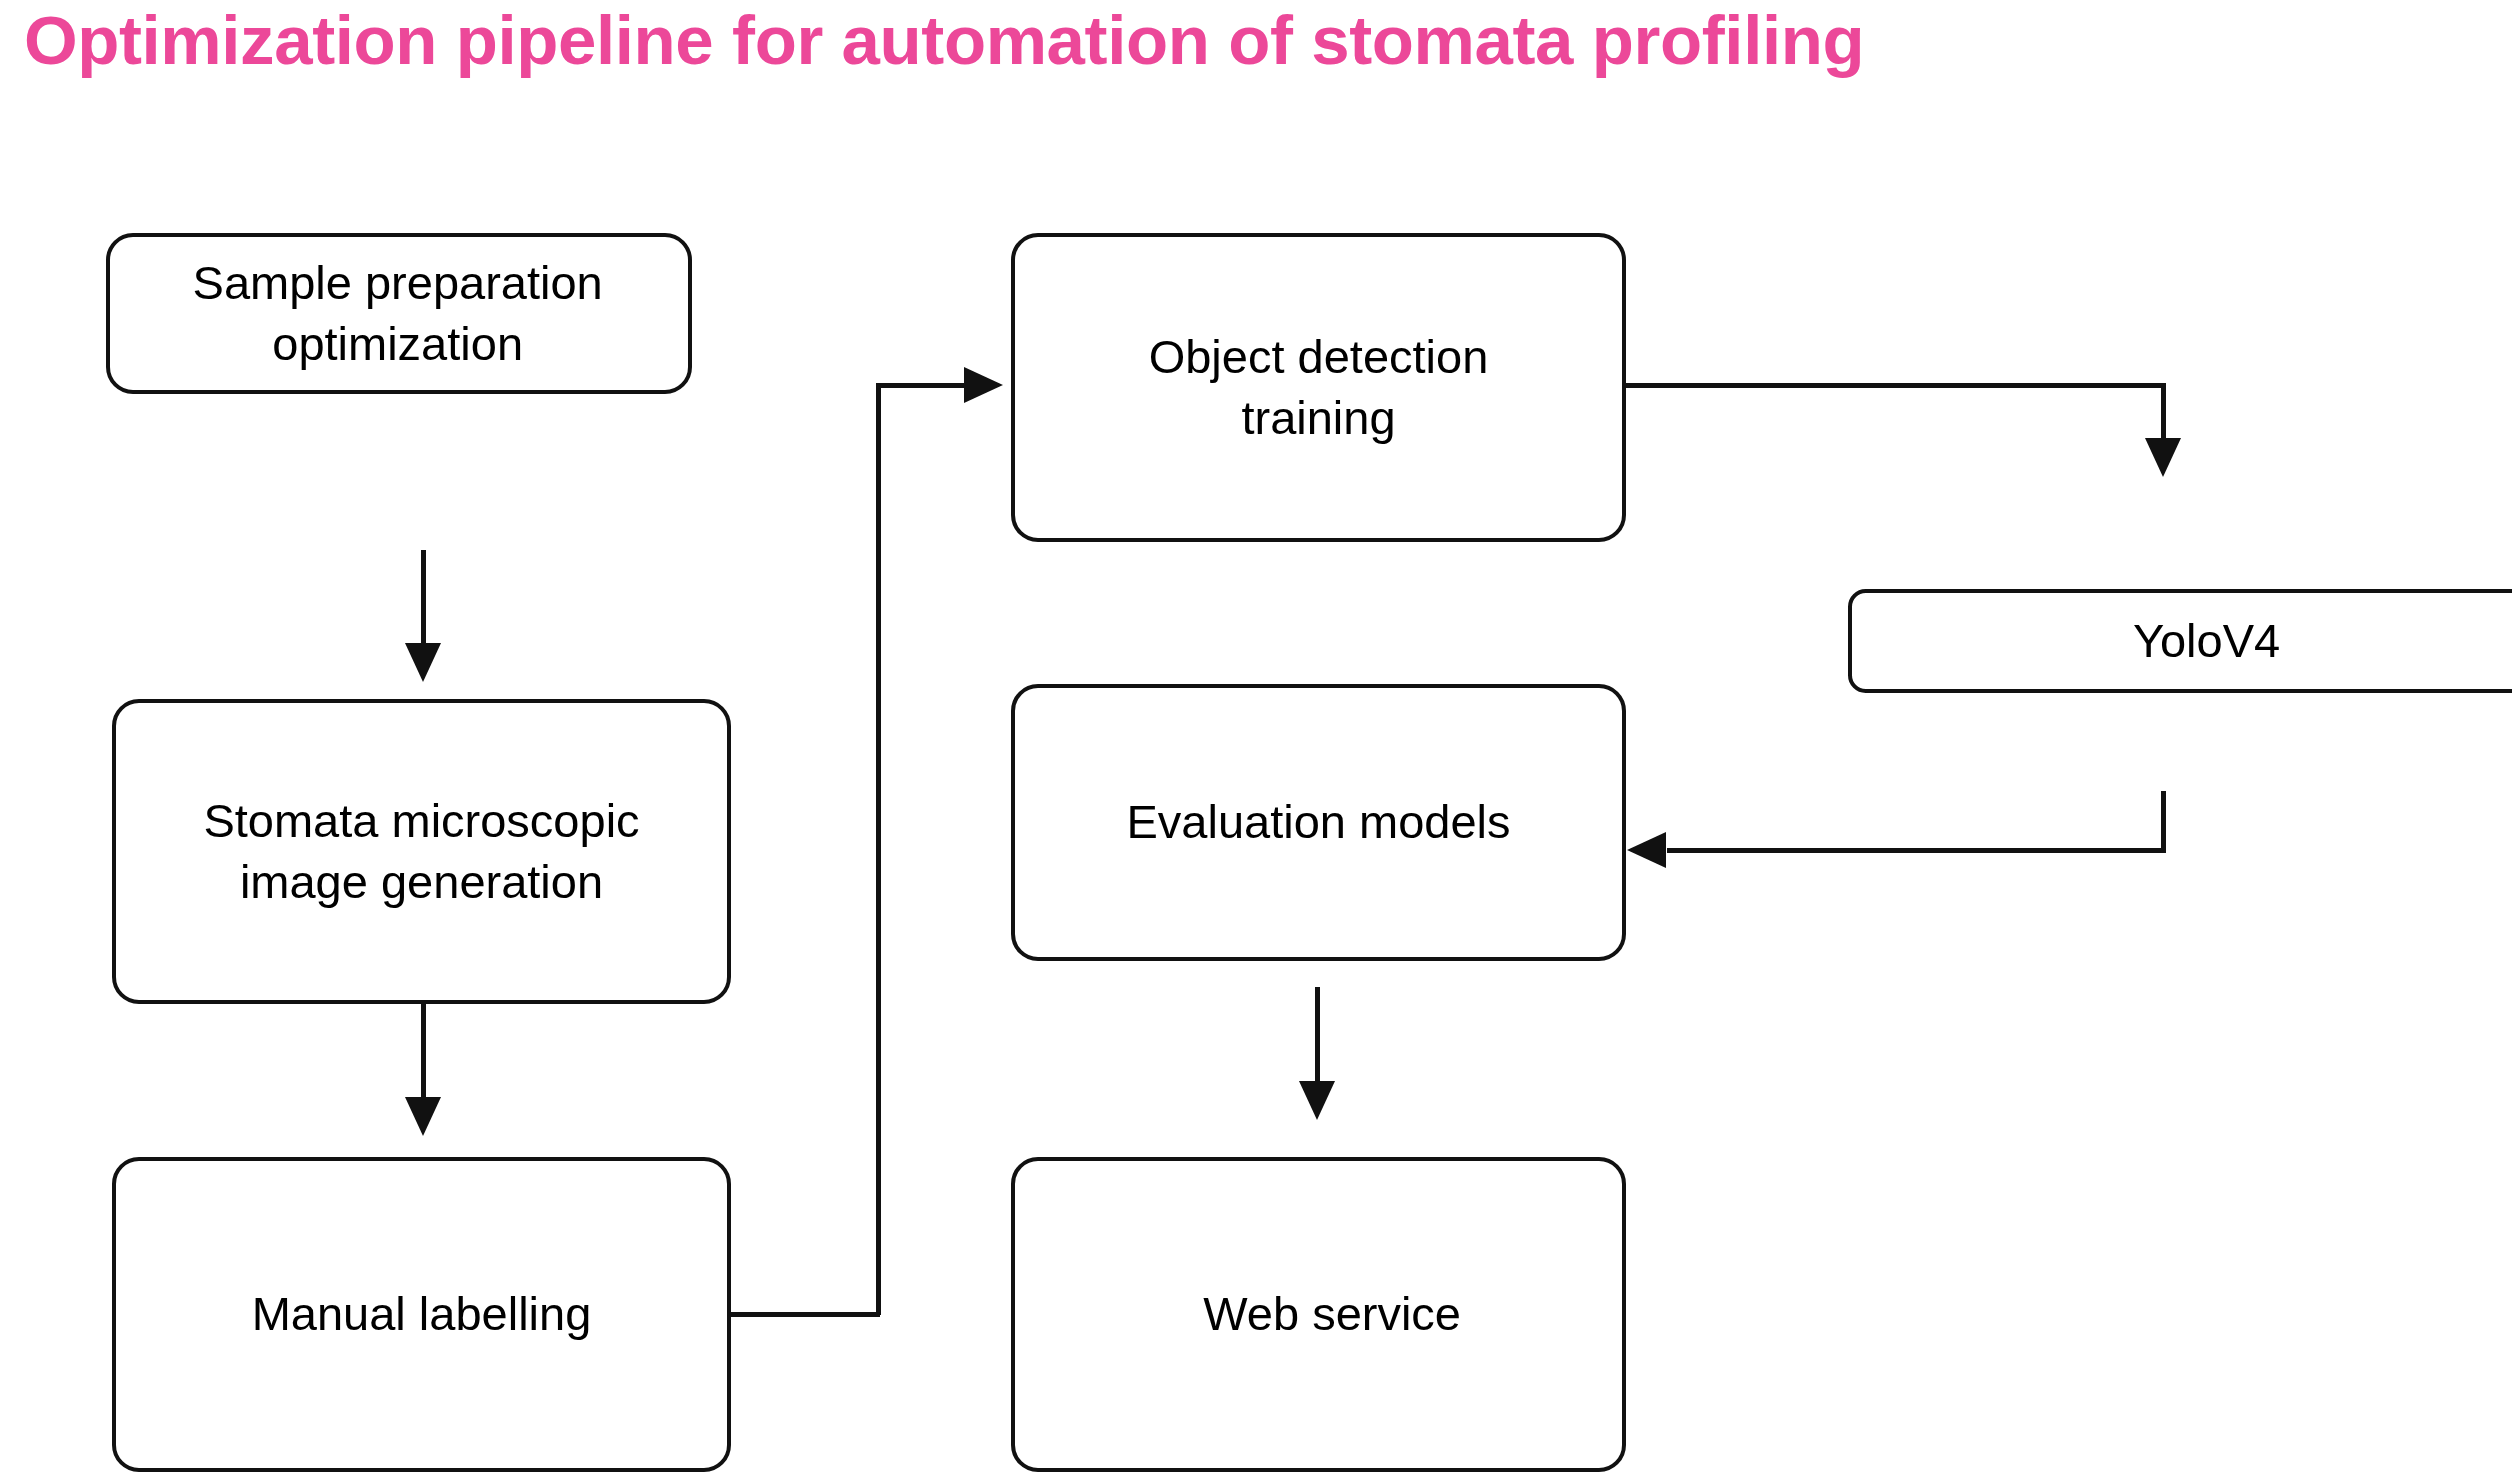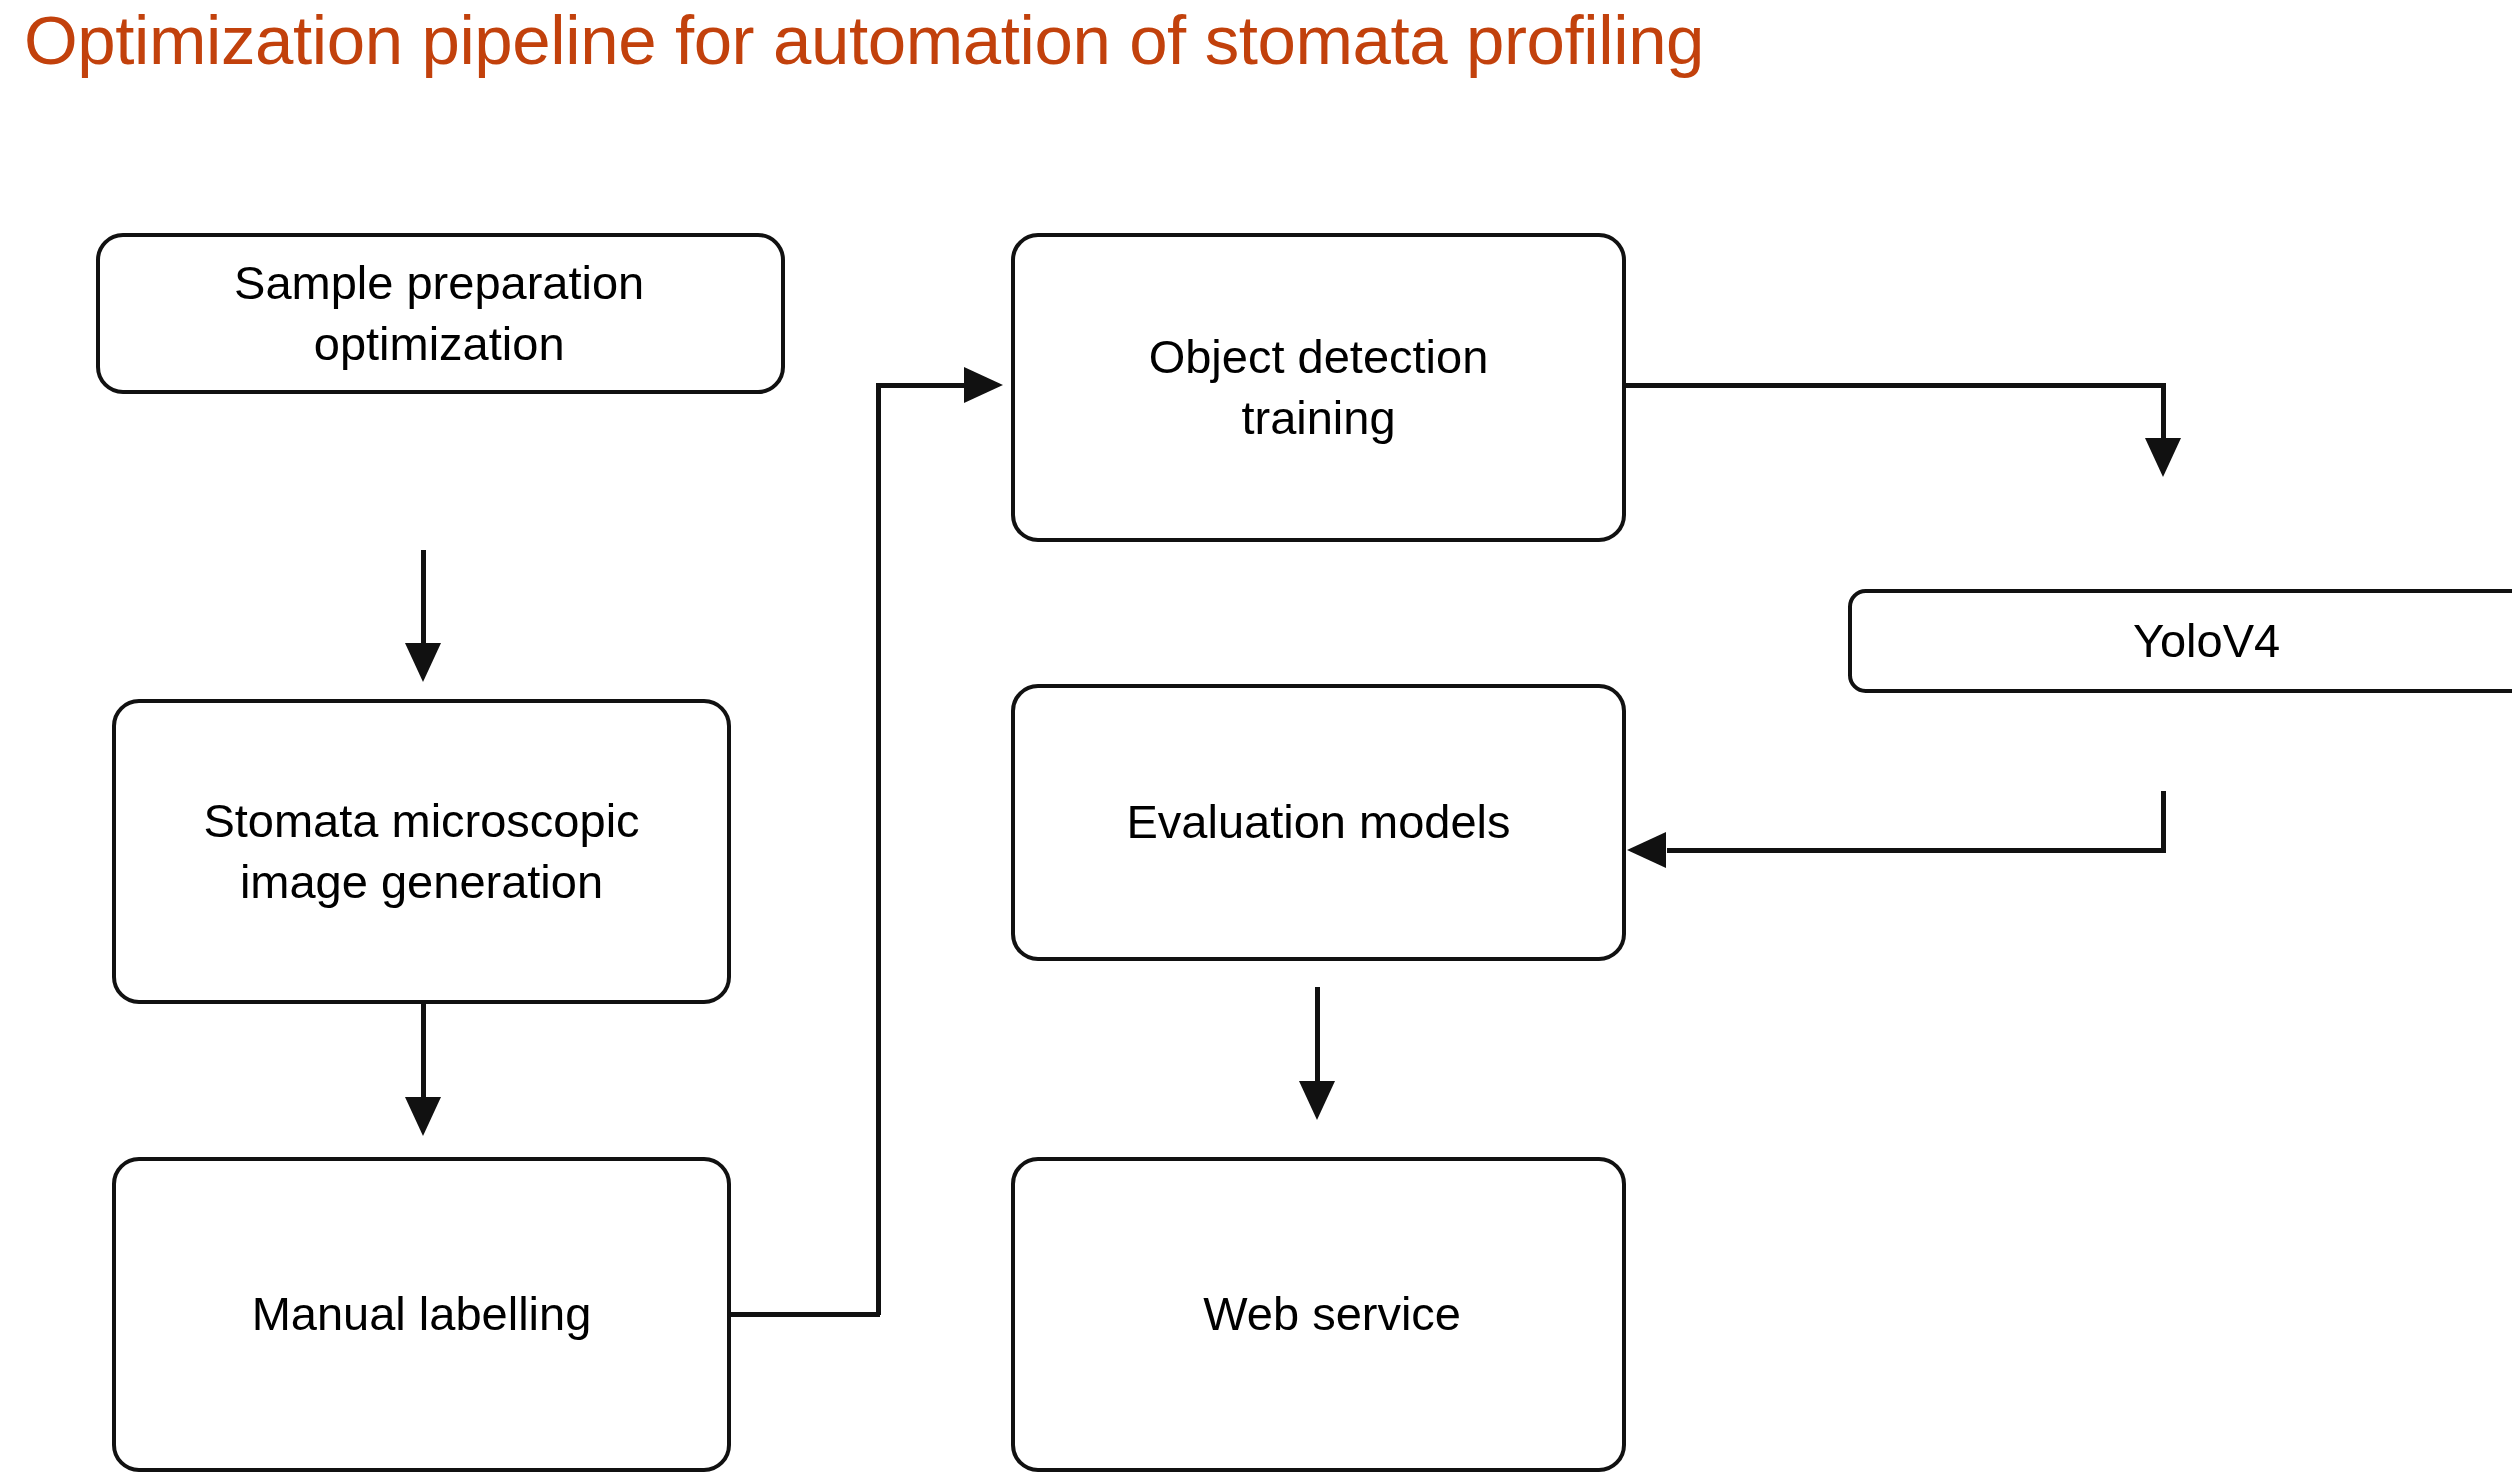--- a/index.html
+++ b/index.html
@@ -18,24 +18,24 @@
     height: 1475px;
     background: #ffffff;
     overflow: hidden;
   }
   #figure-title {
     position: absolute;
     left: 24px;
     top: 4.8px;
     width: 2466px;
     font-size: 69px;
-    font-weight: normal;
+    font-weight: bold;
     letter-spacing: -0.4px;
     line-height: 1.05;
-    color: #c2410c;
+    color: #ec4899;
     white-space: nowrap;
   }
   .node {
     position: absolute;
     box-sizing: border-box;
     border: 4px solid #111111;
     border-radius: 27px;
     background: #ffffff;
     display: flex;
     align-items: center;
@@ -82,21 +82,21 @@
     border-right: 39px solid #111111;
   }
 </style>
 </head>
 <body>
 
 <div id="canvas">
 
   <div id="figure-title">Optimization pipeline for automation of stomata profiling</div>
 
-  <div class="node" style="left:96px; top:233px; width:689px; height:161px;padding-left:15px;">
+  <div class="node" style="left:106px; top:233px; width:586px; height:161px;padding-left:15px;">
     <span class="node-label">Sample preparation
 optimization</span>
   </div>
 
   <div class="edge v" style="left:421px; top:550px; height:104px;"></div>
   <div class="arrow down" style="left:405px; top:643px;"></div>
 
   <div class="node" style="left:112px; top:699px; width:619px; height:305px;">
     <span class="node-label">Stomata microscopic
 image generation</span>

